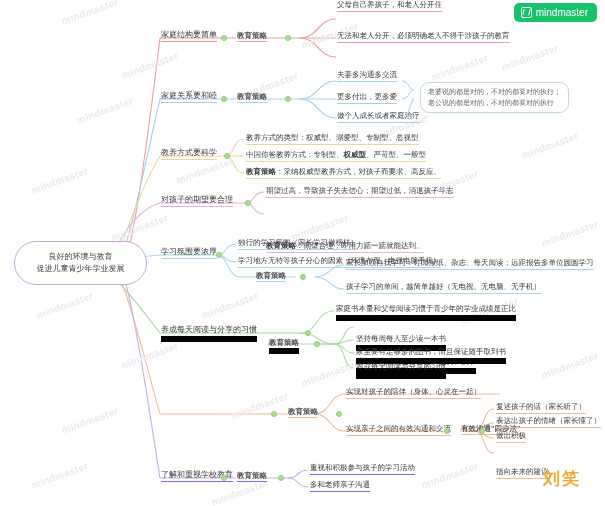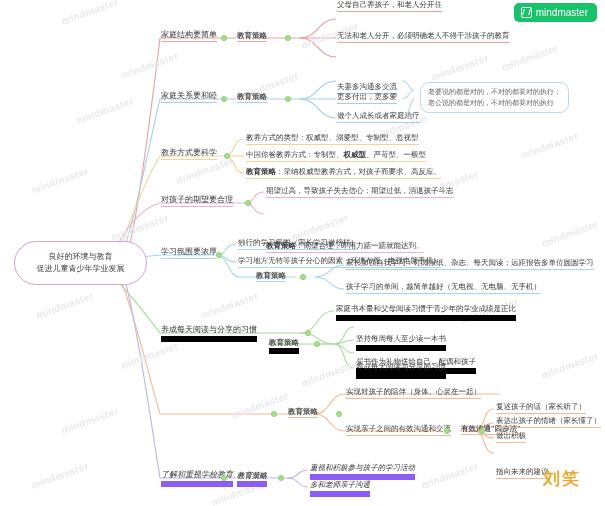--- a/index.html
+++ b/index.html
@@ -131,21 +131,21 @@
     letter-spacing: 2px;
     z-index: 30;
   }
   .u-red   { border-bottom: 1px solid #e8a0a0; }
   .u-blue  { border-bottom: 1px solid #a9cfe6; }
   .u-yel   { border-bottom: 1px solid #ecd69a; }
   .u-pink  { border-bottom: 1px solid #e3b4d8; }
   .u-cyan  { border-bottom: 1px solid #a7d7e8; }
   .u-green { border-bottom: 6px solid #000000; }
   .u-orng  { border-bottom: 1px solid #efbb97; }
-  .u-purp  { border-bottom: 6px solid #8b5cf6; font-style: italic; }
+  .u-purp  { border-bottom: 1px solid #8b5cf6; }
 </style>
 </head>
 <body>
 
 <div id="canvas">
 
   <svg class="links" viewBox="0 0 605 506">
     <g fill="none" stroke-width="1.1">
 
       <path d="M130 244 C 140 200, 150 120, 160 38" stroke="#e8a0a0"></path>
@@ -260,21 +260,21 @@
   <div class="dot" style="left:221px; top:35px;"></div>
   <div class="node strat u-red" style="left:237px; top:31px; color:#555;">教育策略</div>
   <div class="dot" style="left:285px; top:35px;"></div>
   <div class="node leafline u-red" style="left:337px; top:0;">父母自己养孩子，和老人分开住</div>
   <div class="node leafline u-red" style="left:337px; top:31px;font-family:Liberation Mono, monospace;">无法和老人分开，必须明确老人不得干涉孩子的教育</div>
 
   <div class="node topic u-blue" style="left:161px; top:91px;">家庭关系要和睦</div>
   <div class="dot" style="left:221px; top:96px;"></div>
   <div class="node strat u-blue" style="left:237px; top:92px; color:#555;">教育策略</div>
   <div class="dot" style="left:285px; top:96px;"></div>
-  <div class="node leafline u-blue" style="left:337px; top:82px;">夫妻多沟通多交流</div>
+  <div class="node leafline u-blue" style="left:337px; top:70px;">夫妻多沟通多交流</div>
   <div class="node leafline u-blue" style="left:337px; top:92px;">更多付出，更多爱</div>
   <div class="node leafline u-blue" style="left:337px; top:111px;">做个人成长或者家庭治疗</div>
   <div class="bubble" style="left:420px; top:82px;">
     <span style="display:block">老婆说的都是对的，不对的都要对的执行；</span>
     <span style="display:block">老公说的都是对的，不对的都要对的执行</span>
   </div>
 
   <div class="node topic u-yel" style="left:161px; top:148px;">教养方式要科学</div>
   <div class="dot" style="left:224px; top:153px;"></div>
   <div class="node leafline u-yel" style="left:246px; top:133px;text-align:center;"><span>教养方式的类型：权威型、溺爱型、专制型、忽视型</span></div>
@@ -295,20 +295,21 @@
   <div class="node leafline u-cyan" style="left:346px; top:282px;">孩子学习的单间，越简单越好（无电视、无电脑、无手机）</div>
   <div class="node leafline u-cyan" style="left:346px; top:258px;">家长加强自我学习：订阅报纸、杂志、每天阅读；远距报告多单位圆圆学习</div>
 
   <div class="node topic u-green" style="left:161px; top:325px;">养成每天阅读与分享的习惯</div>
   <div class="dot" style="left:305px; top:330px;"></div>
   <div class="node leafline u-green" style="left:336px; top:304px;">家庭书本量和父母阅读习惯于青少年的学业成绩是正比</div>
   <div class="node strat u-green" style="left:269px; top:338px; color:#555;">教育策略</div>
   <div class="dot" style="left:314px; top:341px;"></div>
   <div class="node leafline u-green" style="left:356px; top:320px;margin-top:37px;">买书作为礼物送给自己、配偶和孩子</div>
   <div class="node leafline u-green" style="left:356px; top:334px;">坚持每周每人至少读一本书</div>
+  <div class="node leafline u-green" style="left:356px; top:347px;">家里要有足够多的图书，而且保证随手取到书</div>
   <div class="node leafline u-green" style="left:356px; top:362px;">养成每天阅读与分享的习惯</div>
 
   <div class="dot" style="left:271px; top:411px;"></div>
   <div class="node strat u-orng" style="left:288px; top:407px; color:#555;">教育策略</div>
   <div class="dot" style="left:336px; top:411px;"></div>
   <div class="node leafline u-orng" style="left:346px; top:387px;">实现对孩子的陪伴（身体、心灵在一起）</div>
   <div class="node leafline u-orng" style="left:346px; top:424px;">实现亲子之间的有效沟通和交流</div>
   <div class="dot" style="left:444px; top:428px;"></div>
   <div class="node strat u-orng" style="left:461px; top:424px; color:#555;">有效沟通"四步法"</div>
   <div class="dot" style="left:479px; top:428px;"></div>

